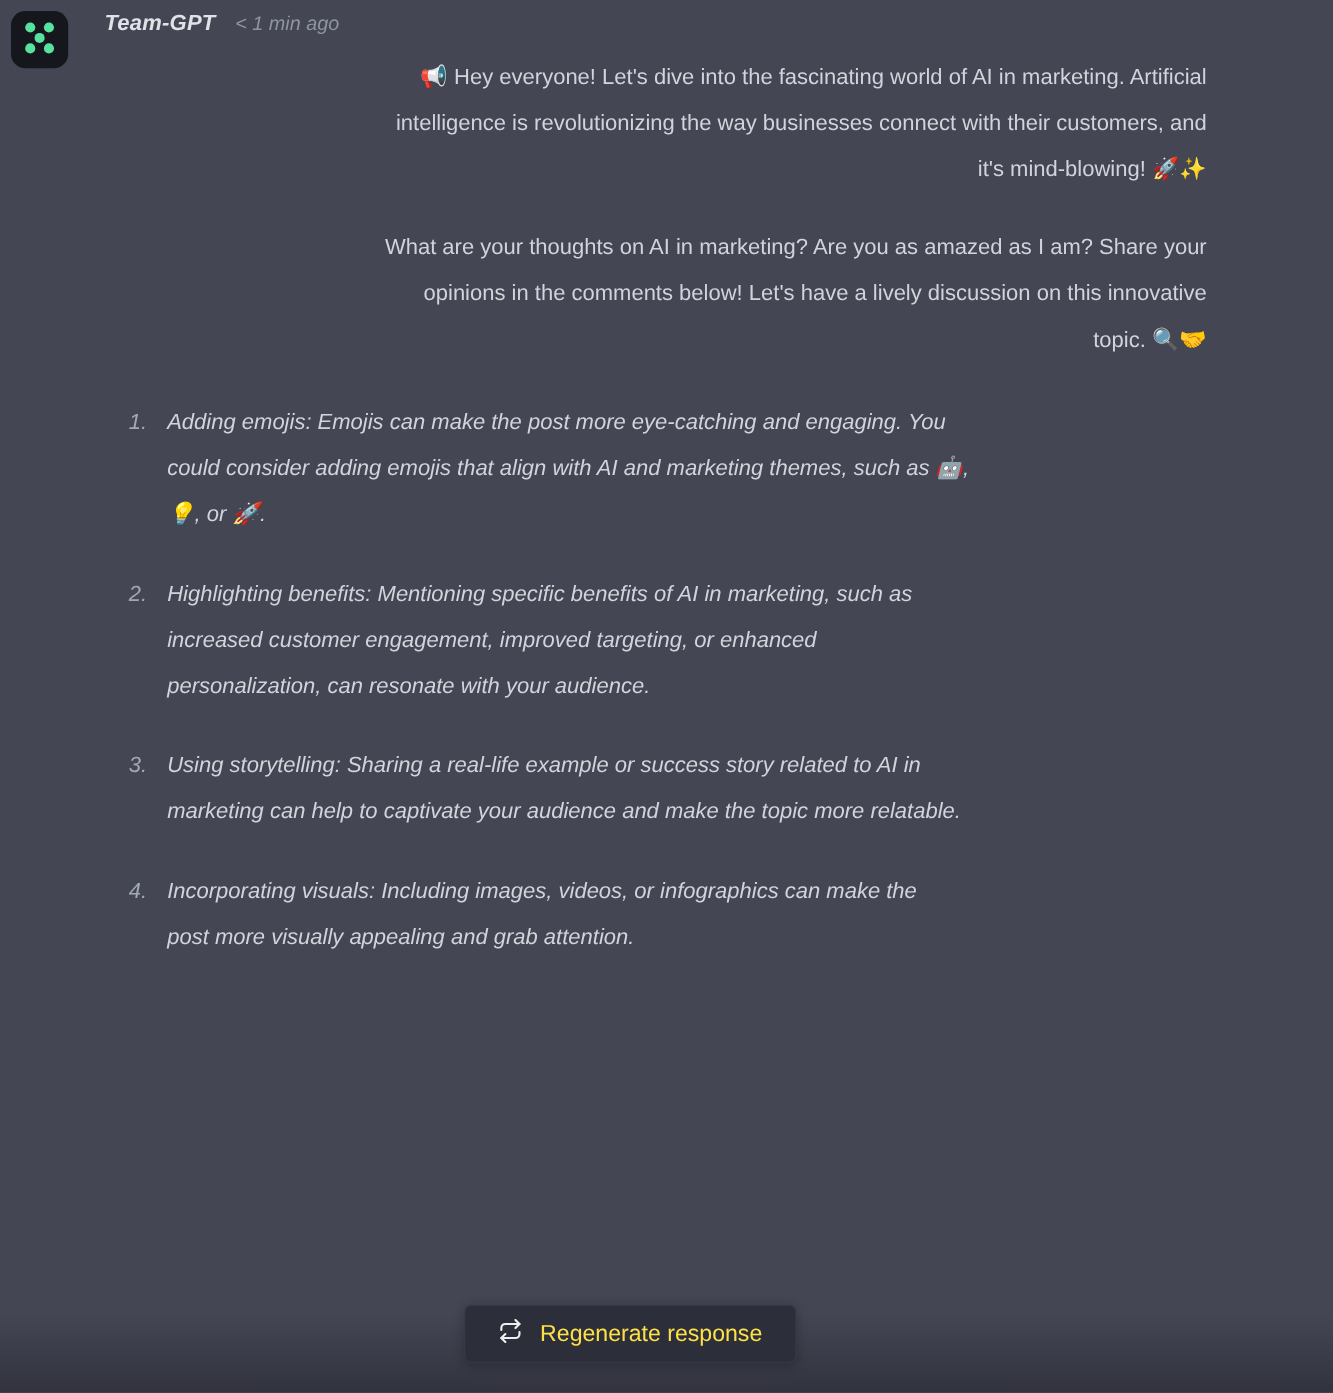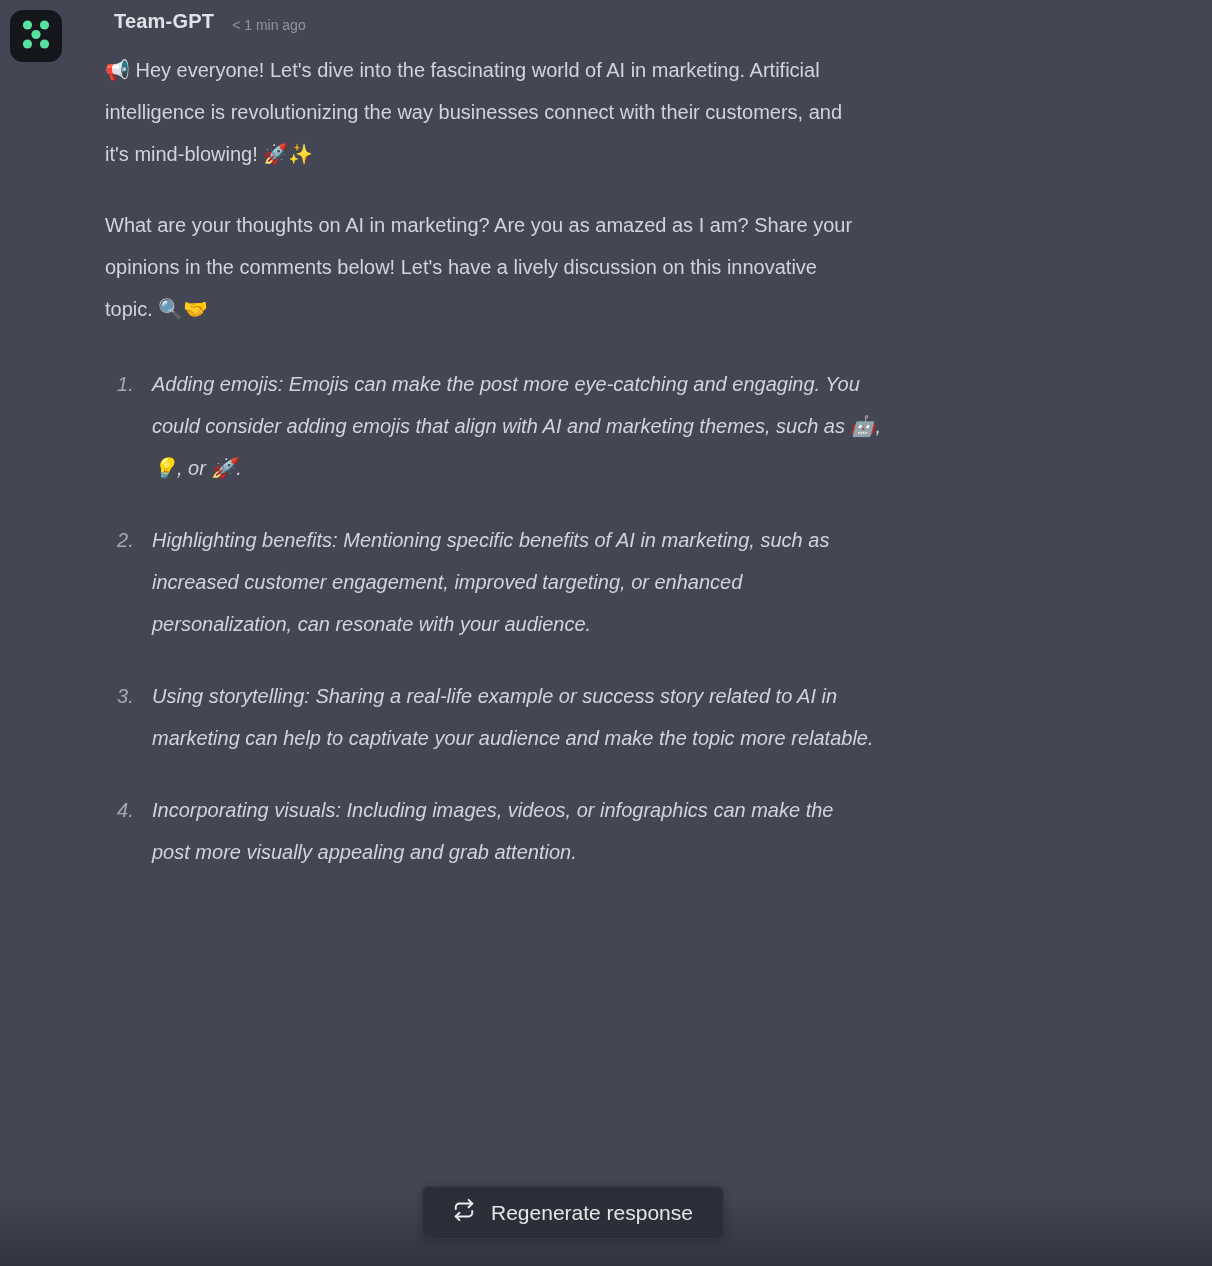--- a/index.html
+++ b/index.html
@@ -12,42 +12,44 @@
 
   
   .avatar {
     position: absolute; left: 10px; top: 10px;
     width: 52px; height: 52px;
     border-radius: 13px;
     background: #16171c;
     display: flex; align-items: center; justify-content: center;
   }
   .msg-header {
-    position: absolute; left: 114px; top: 10px;
-    display: flex; align-items: flex-end; gap: 18px;
+    position: absolute; left: 95px; top: 10px;
+    display: flex; align-items: center; gap: 18px;
     white-space: nowrap;
+    font-style: italic;
   }
   .author {
     font-size: 20px; font-weight: bold;
     color: #dfe2e7; letter-spacing: 0.2px;
   }
   .timestamp {
-    font-size: 14px; color: #8e95a0;
+    font-size: 18px; color: #8e95a0;
   }
 
   
   .msg-body {
     position: absolute; left: 105px; top: 49px;
     width: 992px;
     font-size: 20px; line-height: 42px;
     color: #d1d5db;
   }
   .msg-body p {
     margin: 0 0 29px 0;
     white-space: pre-line;
+    text-align: right;
   }
   ol.opt-list {
     list-style: none;
     counter-reset: item;
     margin-top: 33px;
   }
   ol.opt-list li {
     counter-increment: item;
     position: relative;
     padding-left: 47px;
@@ -73,21 +75,21 @@
 
   
   .regen-btn {
     position: absolute; left: 422px; top: 1186px;
     height: 53px;
     display: inline-flex; align-items: center; gap: 16px;
     padding: 0 30px;
     background: #2c2f3a;
     border: 1px solid rgba(255,255,255,0.05);
     border-radius: 7px;
-    color: #e5e5e5;
+    color: #fde047;
     font-size: 21px;
     font-family: "Liberation Sans", sans-serif;
     cursor: pointer;
     z-index: 30;
     box-shadow: 0 2px 10px rgba(0,0,0,0.25);
     white-space: nowrap;
   }
   .regen-btn svg { flex: 0 0 auto; }
 </style>
 </head>

